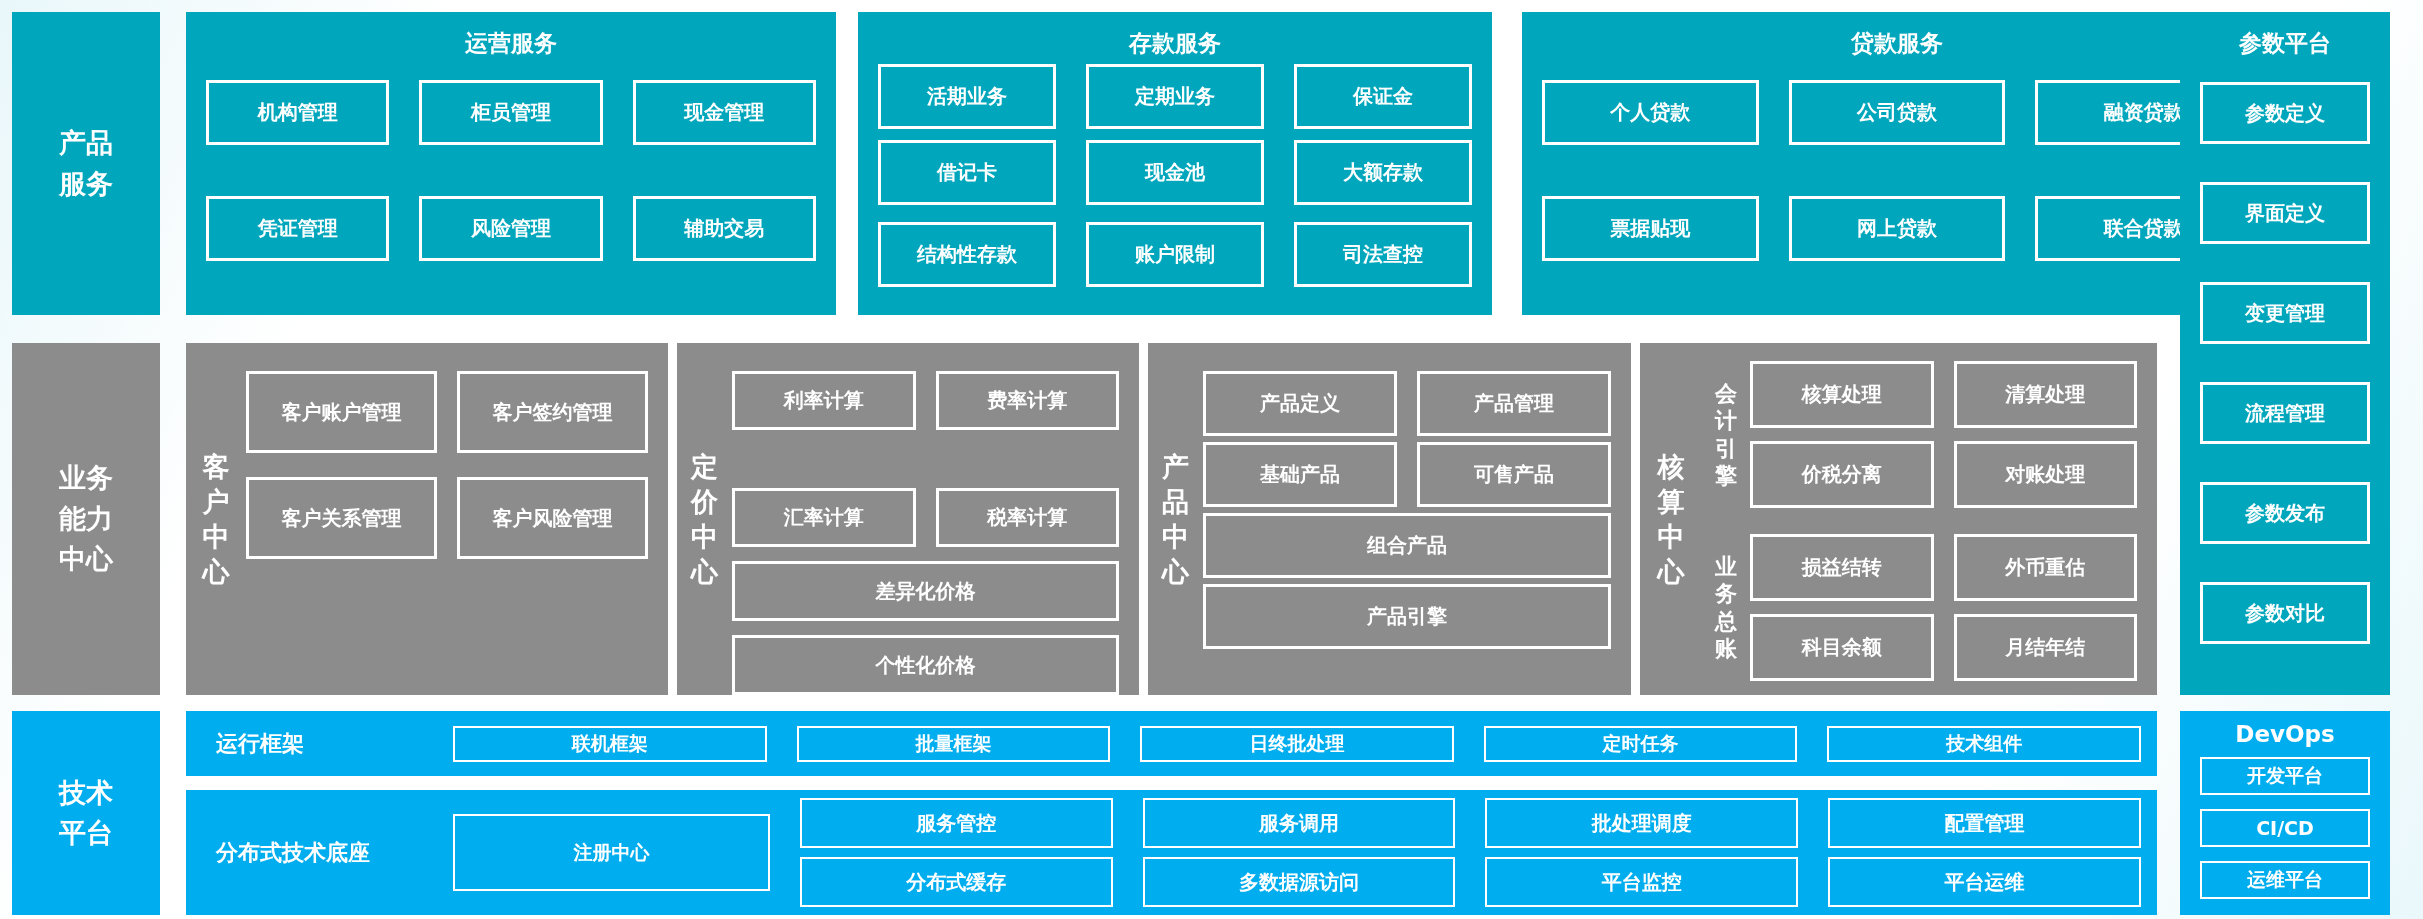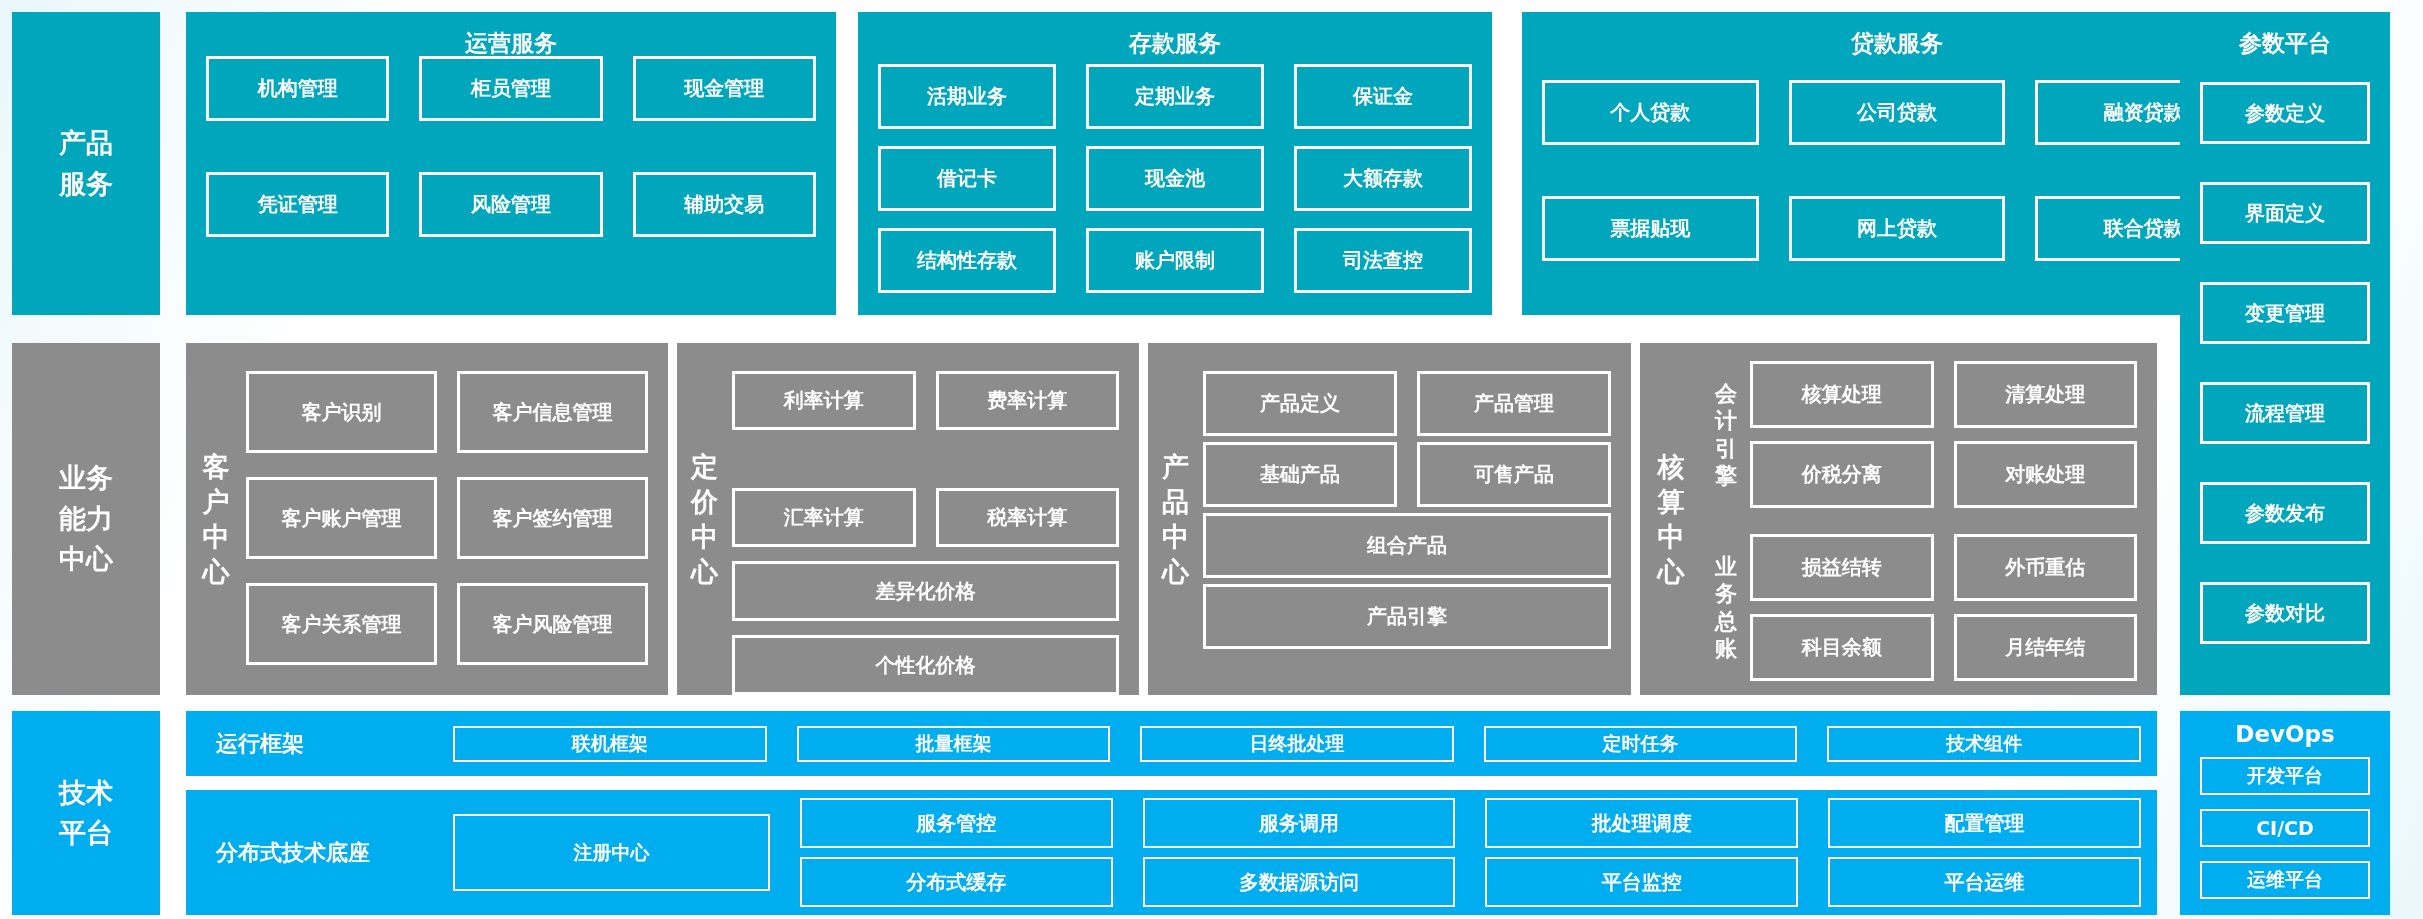--- a/index.html
+++ b/index.html
@@ -44,40 +44,40 @@
 </head>
 <body>
 
 <div class="canvas">
 
   <div class="abs teal side-label" style="left:12px;top:12px;width:148px;height:303px;">产品
 服务</div>
 
   <div class="abs teal" style="left:186px;top:12px;width:650px;height:303px;">
     <div class="ptitle">运营服务</div>
-    <div class="prow" style="">
+    <div class="prow" style="margin-top:24px;">
       <div class="box">机构管理</div>
       <div class="box">柜员管理</div>
       <div class="box">现金管理</div>
     </div>
     <div class="prow" style="margin-top:51px;align-items:center;">
       <div class="box">凭证管理</div>
       <div class="box">风险管理</div>
       <div class="box">辅助交易</div>
     </div>
   </div>
 
   <div class="abs teal" style="left:858px;top:12px;width:634px;height:303px;">
     <div class="ptitle">存款服务</div>
     <div class="prow" style="margin-top:8px;">
       <div class="box">活期业务</div>
       <div class="box">定期业务</div>
       <div class="box">保证金</div>
     </div>
-    <div class="prow" style="margin-top:17px;">
+    <div class="prow" style="margin-top:11px;">
       <div class="box">借记卡</div>
       <div class="box">现金池</div>
       <div class="box">大额存款</div>
     </div>
     <div class="prow" style="margin-top:17px;">
       <div class="box">结构性存款</div>
       <div class="box">账户限制</div>
       <div class="box">司法查控</div>
     </div>
   </div>
@@ -112,24 +112,20 @@
 能力
 中心</div>
 
   <div class="abs gray panel-flex" style="left:186px;top:343px;width:482px;height:352px;">
     <div class="vlabel">客
 户
 中
 心</div>
     <div class="content" style="gap:24px;">
       <div class="mrow" style="height:82px;">
-        <div class="box">客户识别</div>
-        <div class="box">客户信息管理</div>
-      </div>
-      <div class="mrow" style="height:82px;">
         <div class="box">客户账户管理</div>
         <div class="box">客户签约管理</div>
       </div>
       <div class="mrow" style="height:82px;">
         <div class="box">客户关系管理</div>
         <div class="box">客户风险管理</div>
       </div>
     </div>
   </div>
 

